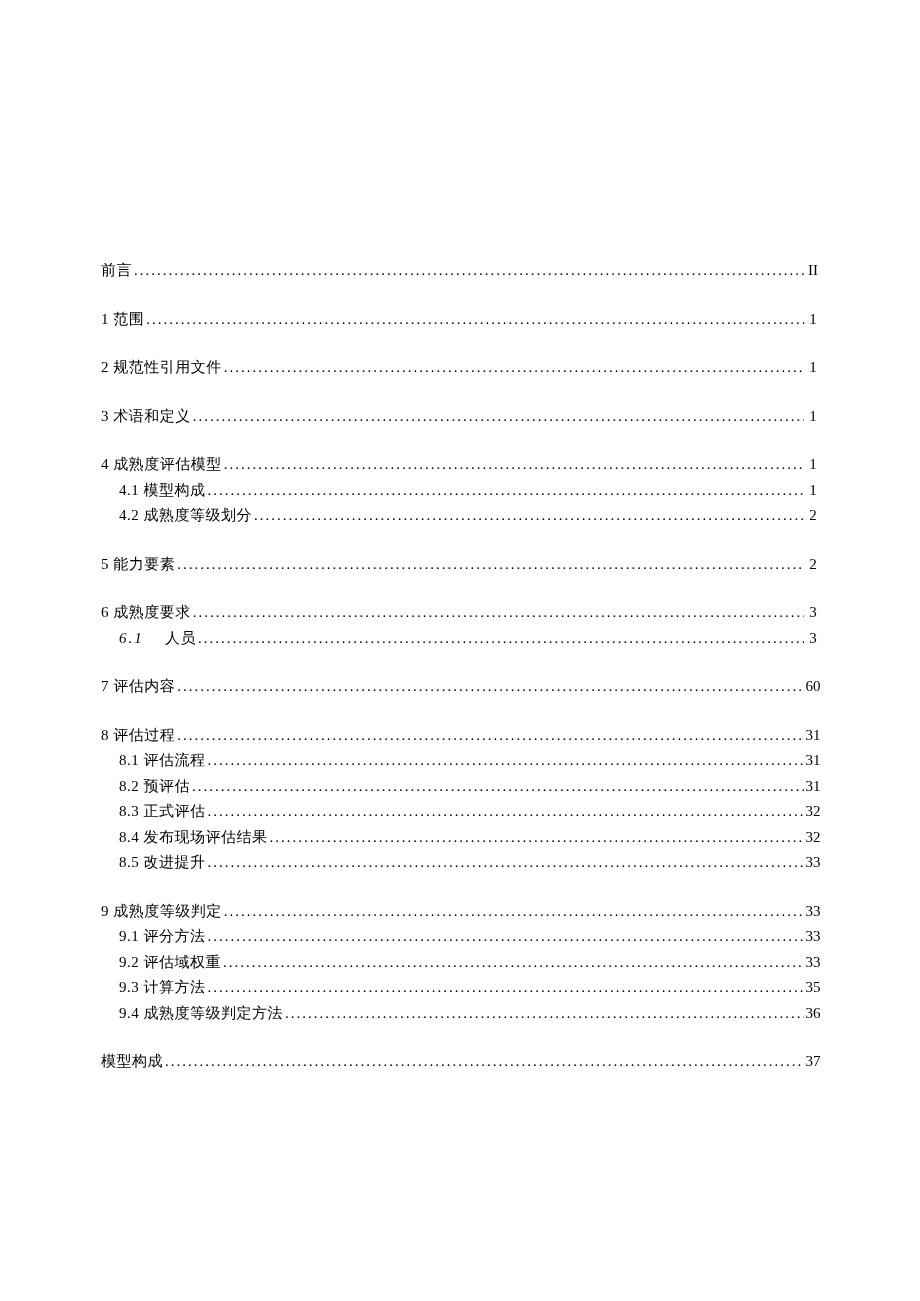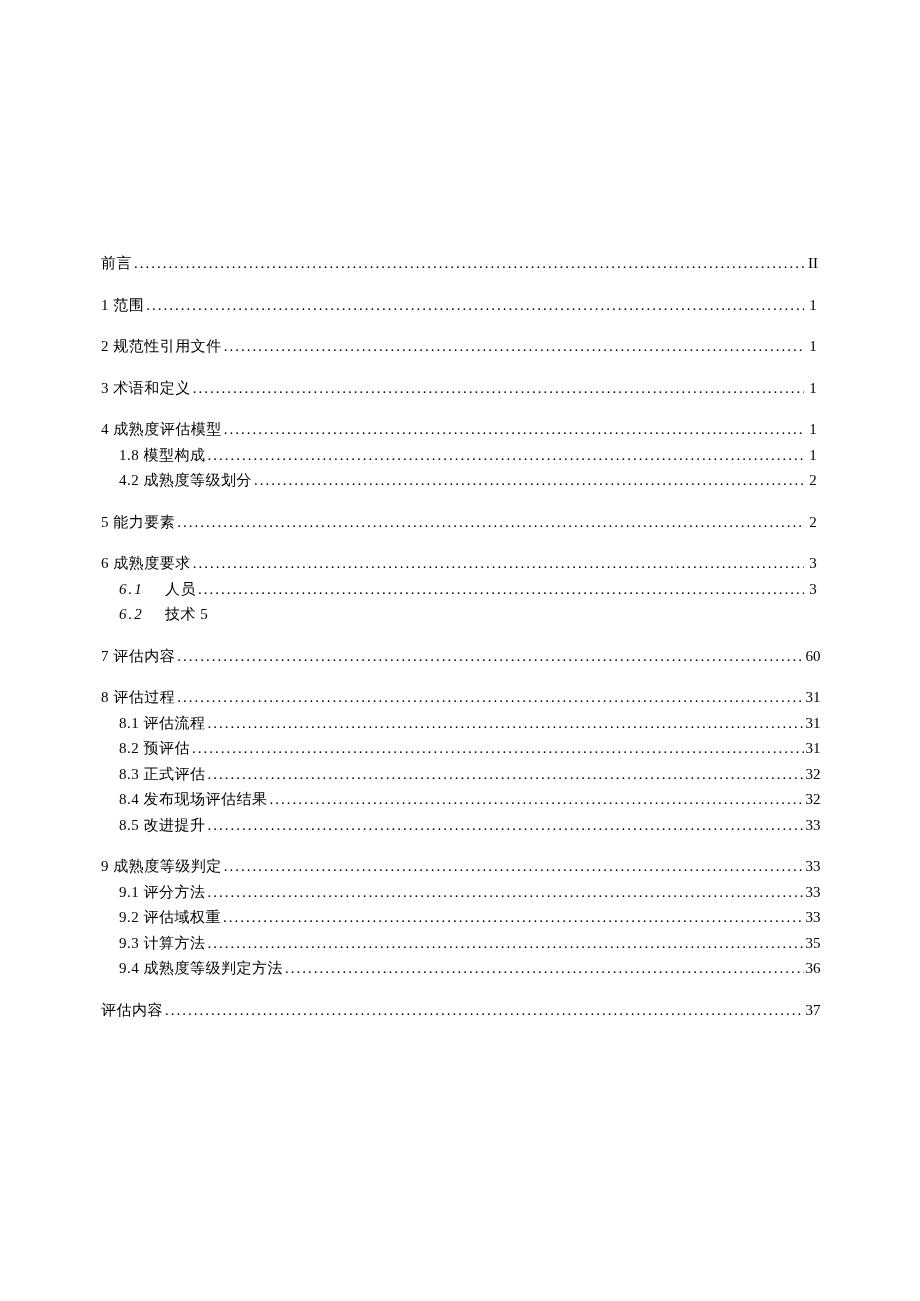--- a/index.html
+++ b/index.html
@@ -14,21 +14,21 @@
     .page {
       padding:235px 98px 0 101px;
     }
     .toc { width:100%; }
     .toc-row {
       display:flex;
       align-items:baseline;
       line-height:1.7;
       white-space:nowrap;
     }
-    .toc-row.section { margin-top:16px; }
+    .toc-row.section { margin-top:23px; }
     .toc-label { flex:0 0 auto; letter-spacing:0.5px; }
     .toc-dots {
       flex:1 1 auto;
       overflow:hidden;
       letter-spacing:2px;
       color:#000;
       padding:0 2px;
     }
     .toc-page { flex:0 0 auto; text-align:center; min-width:18px; letter-spacing:0; }
     .indent-1 { padding-left:18px; }
@@ -59,21 +59,21 @@
         <span class="toc-label">3 术语和定义</span>
         <span class="toc-dots">........................................................................................................................................................</span>
         <span class="toc-page">1</span>
       </div>
       <div class="toc-row section">
         <span class="toc-label">4 成熟度评估模型</span>
         <span class="toc-dots">........................................................................................................................................................</span>
         <span class="toc-page">1</span>
       </div>
       <div class="toc-row indent-1">
-        <span class="toc-label">1.8 模型构成</span>
+        <span class="toc-label">4.1 模型构成</span>
         <span class="toc-dots">........................................................................................................................................................</span>
         <span class="toc-page">1</span>
       </div>
       <div class="toc-row indent-1">
         <span class="toc-label">4.2 成熟度等级划分</span>
         <span class="toc-dots">........................................................................................................................................................</span>
         <span class="toc-page">2</span>
       </div>
       <div class="toc-row section">
         <span class="toc-label">5 能力要素</span>
@@ -82,23 +82,20 @@
       </div>
       <div class="toc-row section">
         <span class="toc-label">6 成熟度要求</span>
         <span class="toc-dots">........................................................................................................................................................</span>
         <span class="toc-page">3</span>
       </div>
       <div class="toc-row indent-1">
         <span class="toc-label"><span class="num">6.1</span><span>人员</span></span>
         <span class="toc-dots">........................................................................................................................................................</span>
         <span class="toc-page">3</span>
-      </div>
-      <div class="toc-row indent-1 nodots">
-        <span class="toc-label"><span class="num">6.2</span><span>技术 5</span></span>
       </div>
       <div class="toc-row section">
         <span class="toc-label">7 评估内容</span>
         <span class="toc-dots">........................................................................................................................................................</span>
         <span class="toc-page">60</span>
       </div>
       <div class="toc-row section">
         <span class="toc-label">8 评估过程</span>
         <span class="toc-dots">........................................................................................................................................................</span>
         <span class="toc-page">31</span>
@@ -147,18 +144,18 @@
         <span class="toc-label">9.3 计算方法</span>
         <span class="toc-dots">........................................................................................................................................................</span>
         <span class="toc-page">35</span>
       </div>
       <div class="toc-row indent-1">
         <span class="toc-label">9.4 成熟度等级判定方法</span>
         <span class="toc-dots">........................................................................................................................................................</span>
         <span class="toc-page">36</span>
       </div>
       <div class="toc-row section">
-        <span class="toc-label">评估内容</span>
+        <span class="toc-label">模型构成</span>
         <span class="toc-dots">........................................................................................................................................................</span>
         <span class="toc-page">37</span>
       </div>
     </div>
 </div>
 
 </body></html>

